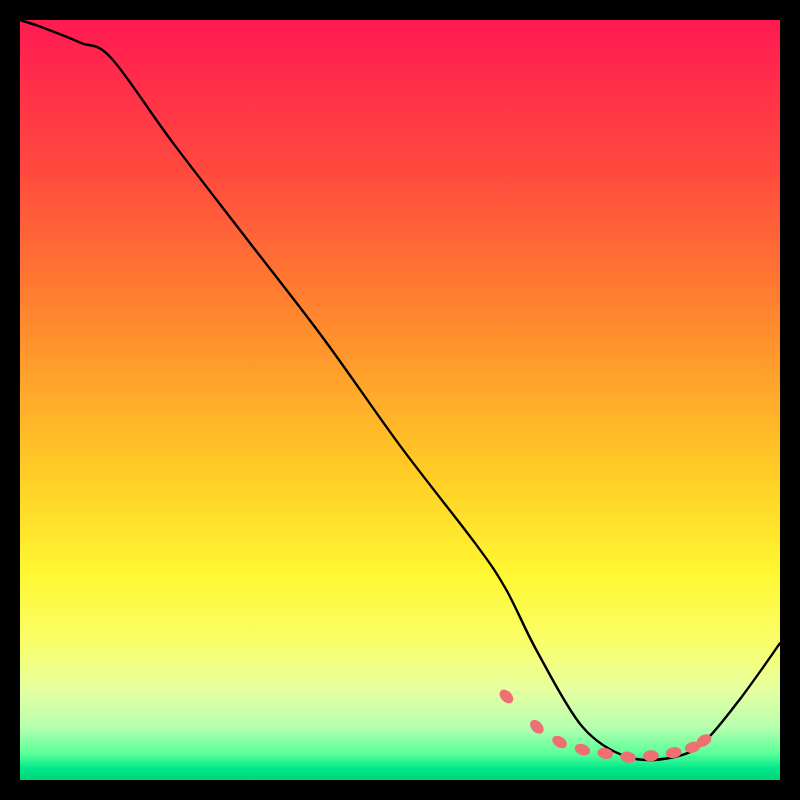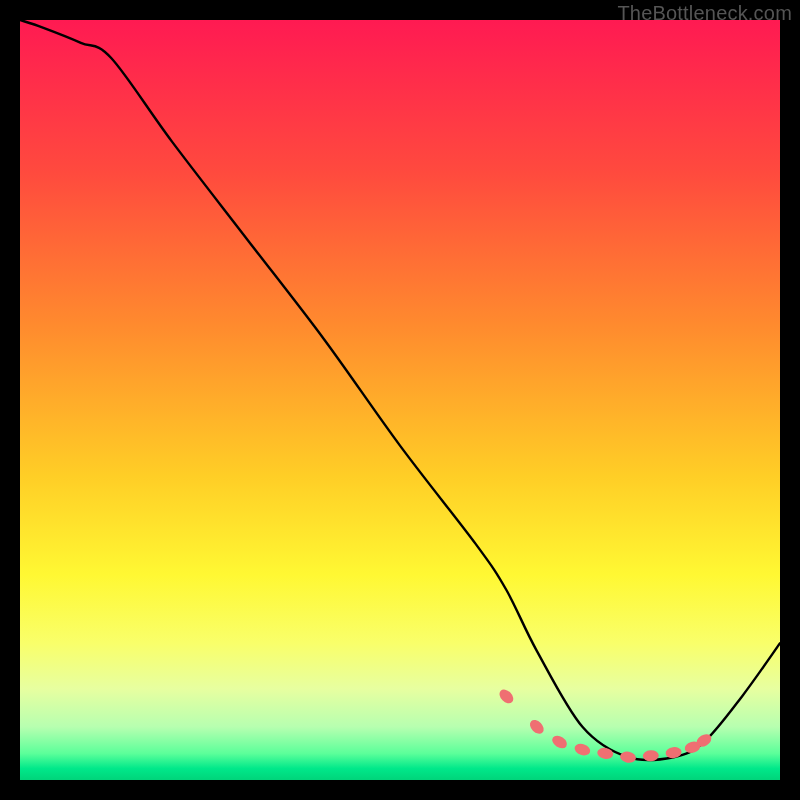--- a/index.html
+++ b/index.html
@@ -39,21 +39,20 @@
   .plot-svg {
     display: block;
     width: 760px;
     height: 760px;
   }
 </style>
 </head>
 <body>
 
 <div class="outer">
-  <div class="watermark">TheBottleneck.com</div>
 
   <div class="plot-frame">
     <svg class="plot-svg" viewBox="0 0 760 760">
       <defs>
         <linearGradient id="bg-grad" x1="0" y1="0" x2="0" y2="1">
             <stop offset="0%" stop-color="#ff1a52"></stop>
             <stop offset="20%" stop-color="#ff4a3e"></stop>
             <stop offset="40%" stop-color="#ff8a2e"></stop>
             <stop offset="60%" stop-color="#ffce26"></stop>
             <stop offset="73%" stop-color="#fff833"></stop>

